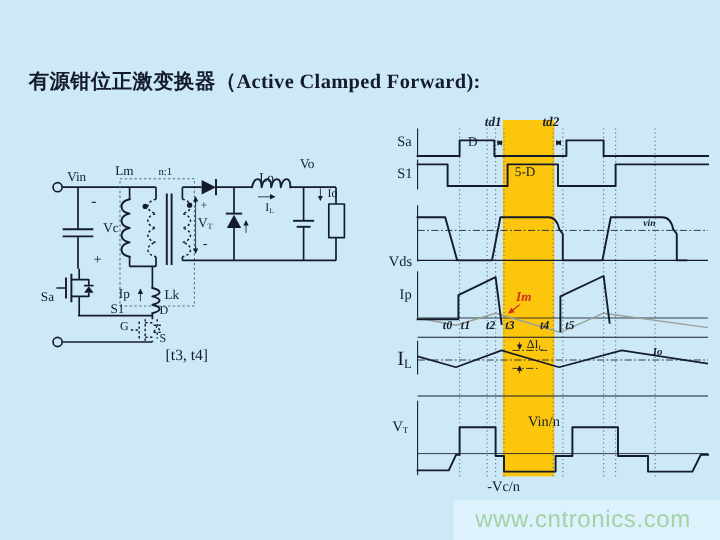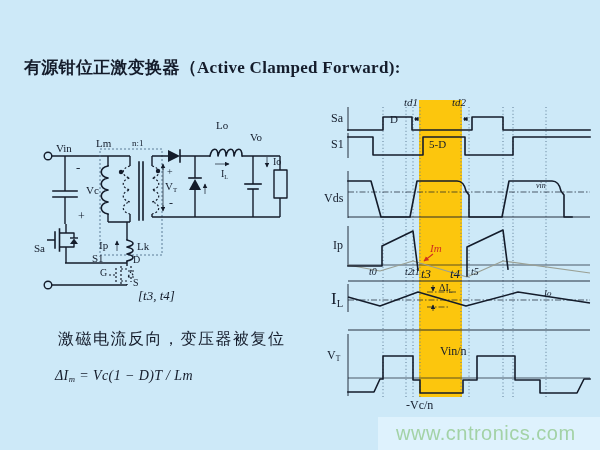--- a/index.html
+++ b/index.html
@@ -4,26 +4,26 @@
 <style>
   :root{
     --bg:#cde9f8; --ink:#141c2b; --highlight:#fcc60d; --red:#d03020;
     --gray:#9aa095; --footerBand:#def2fd; --footerText:#a3d2a6;
   }
   html,body{margin:0;padding:0;}
   .stage{position:relative;width:600px;height:450px;background:var(--bg);overflow:hidden;
          font-family:"Liberation Serif","DejaVu Serif",serif;color:var(--ink);}
   svg{position:absolute;left:0;top:0;}
   .lbl{position:absolute;line-height:1;font-size:11px;white-space:nowrap;}
-  .it{font-style:italic;}
+  .it{font-style:italic;font-weight:bold;}
   .sb{font-size:0.62em;vertical-align:-0.25em;}
   .red-t{color:var(--red);}
   .title{position:absolute;left:24px;top:56px;font-size:17px;font-weight:bold;letter-spacing:0.3px;}
   .zh{position:absolute;left:58px;top:329px;font-size:16px;letter-spacing:1.5px;}
-  .interval{position:absolute;left:138px;top:288px;font-size:13px;font-style:italic;}
+  .interval{position:absolute;left:138px;top:288px;font-size:13px;}
   .formula{position:absolute;left:55px;top:368px;font-size:14px;font-style:italic;letter-spacing:0.4px;}
   .band{position:absolute;left:378px;top:417px;width:222px;height:33px;background:var(--footerBand);}
   .band span{position:absolute;left:18px;top:5px;font-family:"Liberation Sans","DejaVu Sans",sans-serif;
              font-size:20px;color:var(--footerText);letter-spacing:0.5px;}
   
   .w{stroke:var(--ink);stroke-width:1.6;fill:none;stroke-linejoin:round;stroke-linecap:square;}
   .w2{stroke:var(--ink);stroke-width:1.4;fill:none;stroke-linejoin:round;}
   .thin{stroke:var(--ink);stroke-width:0.9;fill:none;}
   .hair{stroke:var(--ink);stroke-width:0.7;fill:none;}
   .dashdot{stroke-dasharray:6 2 1.5 2;}
@@ -151,51 +151,46 @@
   <div class="lbl" style="left:132px;top:139px;font-size:9px">n:1</div>
   <div class="lbl" style="left:99px;top:240px">Ip</div>
   <div class="lbl" style="left:137px;top:241px">Lk</div>
   <div class="lbl" style="left:92px;top:253px">S1</div>
   <div class="lbl" style="left:133px;top:255px;font-size:10px">D</div>
   <div class="lbl" style="left:100px;top:268px;font-size:10px">G</div>
   <div class="lbl" style="left:133px;top:278px;font-size:10px">S</div>
   <div class="lbl" style="left:167px;top:167px;font-size:10px">+</div>
   <div class="lbl" style="left:165px;top:181px"><span>V</span><span class="sb">T</span></div>
   <div class="lbl" style="left:169px;top:197px;font-size:12px">-</div>
-  <div class="lbl" style="left:216px;top:120px">Lo</div>
+  <div class="lbl" style="left:216px;top:144px">Lo</div>
   <div class="lbl" style="left:250px;top:132px">Vo</div>
   <div class="lbl" style="left:273px;top:157px;font-size:10px">Io</div>
   <div class="lbl" style="left:221px;top:169px;font-size:10px"><span>I</span><span class="sb">L</span></div>
 
   <div class="interval">[t3, t4]</div>
-  <div class="zh">激磁电流反向，变压器被复位</div>
-  <div class="formula">
-    <span>ΔI</span><span class="sb">m</span>
-    <span>= Vc(1 − D)T / Lm</span>
-  </div>
 
   <div class="lbl" style="left:331px;top:112px;font-size:12px">Sa</div>
   <div class="lbl" style="left:331px;top:138px;font-size:12px">S1</div>
-  <div class="lbl" style="left:324px;top:192px;font-size:12px">Vds</div>
+  <div class="lbl" style="left:324px;top:212px;font-size:12px">Vds</div>
   <div class="lbl" style="left:333px;top:239px;font-size:12px">Ip</div>
   <div class="lbl" style="left:331px;top:290px;font-size:17px"><span>I</span><span class="sb">L</span></div>
   <div class="lbl" style="left:327px;top:349px;font-size:12px"><span>V</span><span class="sb">T</span></div>
 
   <div class="lbl it" style="left:404px;top:97px">td1</div>
   <div class="lbl it" style="left:452px;top:97px">td2</div>
   <div class="lbl" style="left:390px;top:114px">D</div>
   <div class="lbl" style="left:429px;top:139px">5-D</div>
   <div class="lbl it" style="left:536px;top:182px;font-size:8px">vin</div>
   <div class="lbl it red-t" style="left:430px;top:243px">Im</div>
 
   <div class="lbl it" style="left:369px;top:267px;font-size:10px">t0</div>
-  <div class="lbl it" style="left:412px;top:267px;font-size:10px">t1</div>
+  <div class="lbl it" style="left:384px;top:267px;font-size:10px">t1</div>
   <div class="lbl it" style="left:405px;top:267px;font-size:10px">t2</div>
-  <div class="lbl it" style="left:421px;top:267px;font-size:13px">t3</div>
-  <div class="lbl it" style="left:450px;top:267px;font-size:13px">t4</div>
+  <div class="lbl it" style="left:421px;top:267px;font-size:10px">t3</div>
+  <div class="lbl it" style="left:450px;top:267px;font-size:10px">t4</div>
   <div class="lbl it" style="left:471px;top:267px;font-size:10px">t5</div>
 
   <div class="lbl" style="left:439px;top:283px;font-size:10px"><span>ΔI</span><span class="sb">L</span></div>
   <div class="lbl it" style="left:544px;top:289px;font-size:9px">Io</div>
   <div class="lbl" style="left:440px;top:345px;font-size:12px">Vin/n</div>
   <div class="lbl" style="left:406px;top:399px;font-size:12px">-Vc/n</div>
 
   <div class="band">
     <span>www.cntronics.com</span>
   </div>

